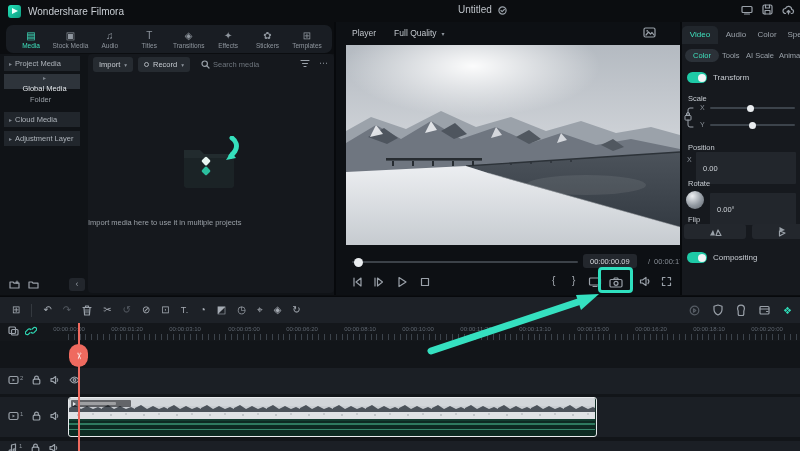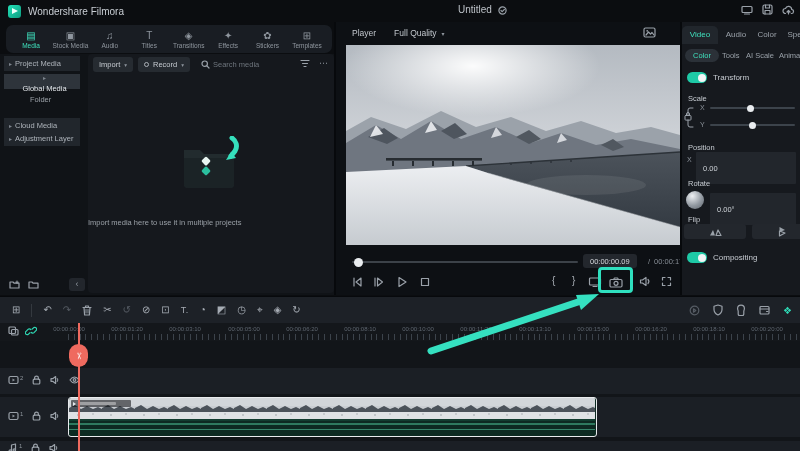--- a/index.html
+++ b/index.html
@@ -231,21 +231,21 @@
 
     <div class="sideitem" style="top:2px;">
       <span class="chv">▸</span>
       <span>Project Media</span>
     </div>
     <div class="sideitem sel" style="top:20px;">
       <span class="chv">▸</span>
       <span>Global Media</span>
     </div>
     <span class="sideplain" style="top:41px;">Folder</span>
-    <div class="sideitem" style="top:64px;">
+    <div class="sideitem" style="top:58px;">
       <span class="chv">▸</span>
       <span>Cloud Media</span>
     </div>
     <div class="sideitem" style="top:77px;">
       <span class="chv">▸</span>
       <span>Adjustment Layer</span>
     </div>
     <div class="sidebottom">
       <span>
         <svg class="ic" width="11" height="9" viewBox="0 0 11 9">

